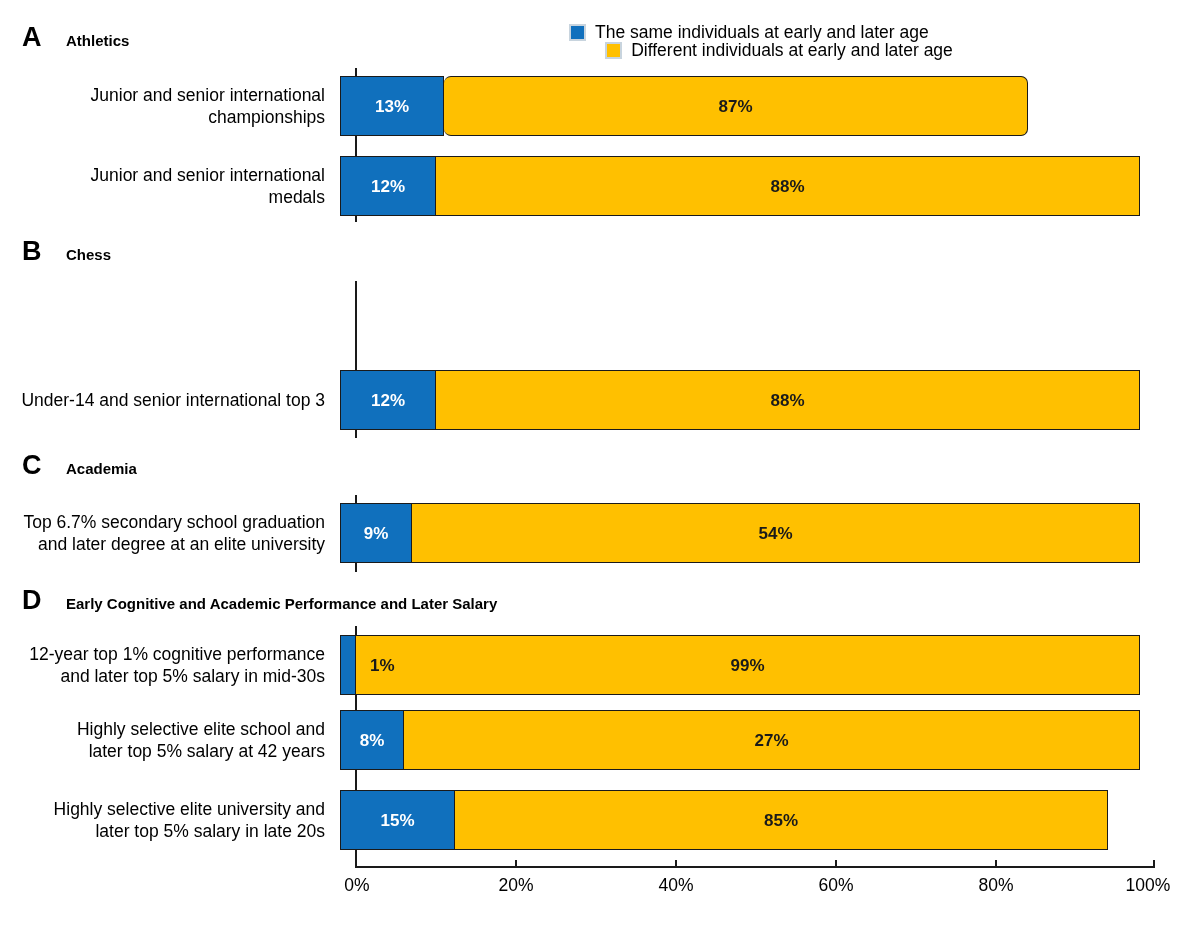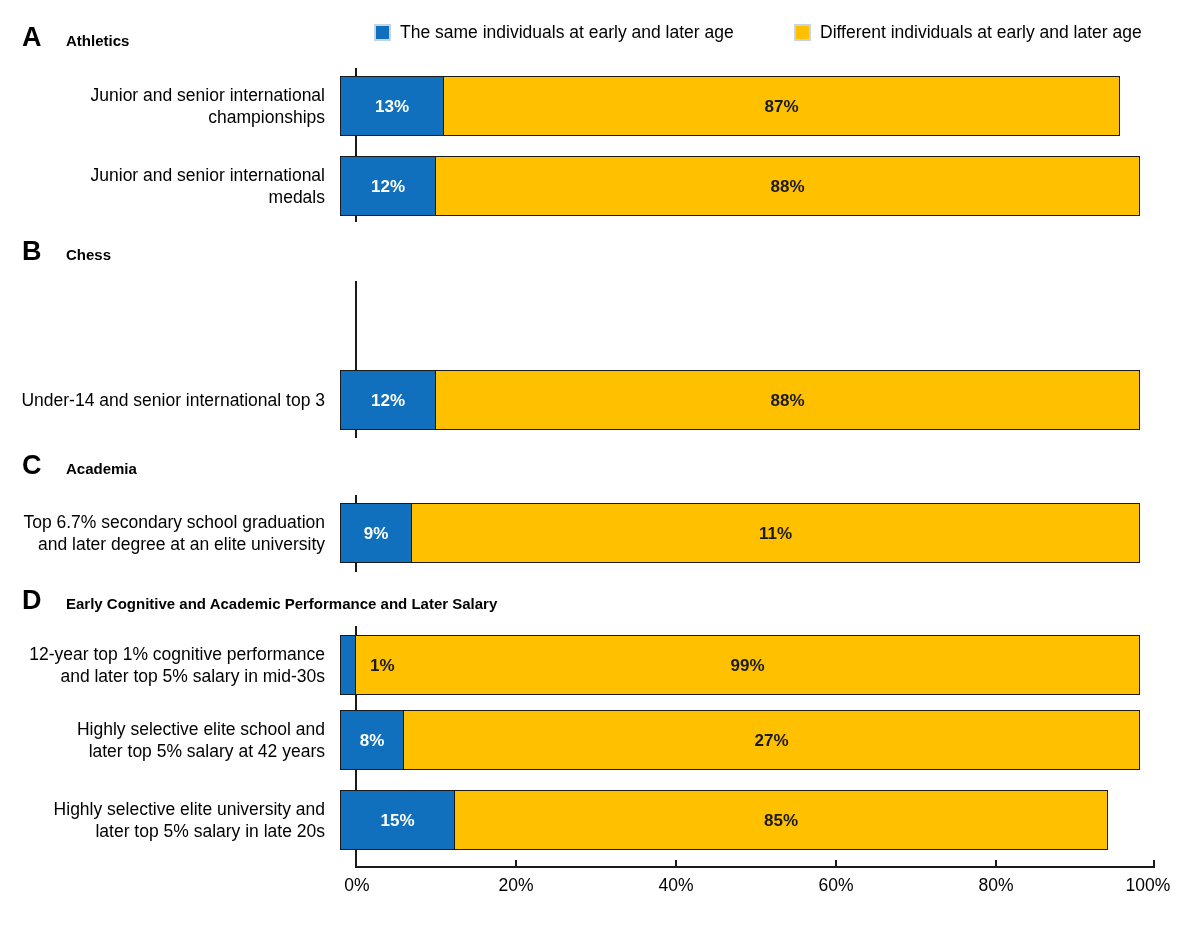--- a/index.html
+++ b/index.html
@@ -25,20 +25,21 @@
 
   
   .legend {
     position: absolute;
     left: 374px;
     top: 24px;
     display: flex;
     align-items: center;
     gap: 0px;
     width: 810px;
+    flex-direction: column;
   }
   .legend-item {
     display: flex;
     align-items: center;
     gap: 9px;
     font-size: 17.5px;
     white-space: nowrap;
   }
   .legend-item.first { width: 420px; }
   .legend-swatch {
@@ -176,21 +177,21 @@
   </div>
   <div class="yaxis" style="left:355px; top:68px; height:154px;"></div>
 
   <div class="row" style="top:76px;">
     <div class="row-label">Junior and senior international
 championships</div>
     <div class="bar" style="width:800px;">
       <div class="seg blue" style="width:104px;">
         <span class="seg-label">13%</span>
       </div>
-      <div class="seg yellow" style="width:676px;">
+      <div class="seg yellow" style="width:584px;border-radius:7px;">
         <span class="seg-label">87%</span>
       </div>
     </div>
   </div>
 
   <div class="row" style="top:156px;">
     <div class="row-label">Junior and senior international
 medals</div>
     <div class="bar" style="width:800px;">
       <div class="seg blue" style="width:96px;">
@@ -228,21 +229,21 @@
   <div class="yaxis" style="left:355px; top:495px; height:77px;"></div>
 
   <div class="row" style="top:503px;">
     <div class="row-label">Top 6.7% secondary school graduation
 and later degree at an elite university</div>
     <div class="bar" style="width:800px;">
       <div class="seg blue" style="width:72px;">
         <span class="seg-label">9%</span>
       </div>
       <div class="seg yellow" style="width:728px;">
-        <span class="seg-label">11%</span>
+        <span class="seg-label">54%</span>
       </div>
     </div>
   </div>
 
   <div class="panel-head" style="left:22px; top:585px;">
     <span class="panel-letter">D</span>
     <span class="panel-title">Early Cognitive and Academic Performance and Later Salary</span>
   </div>
   <div class="yaxis" style="left:355px; top:626px; height:242px;"></div>
 

